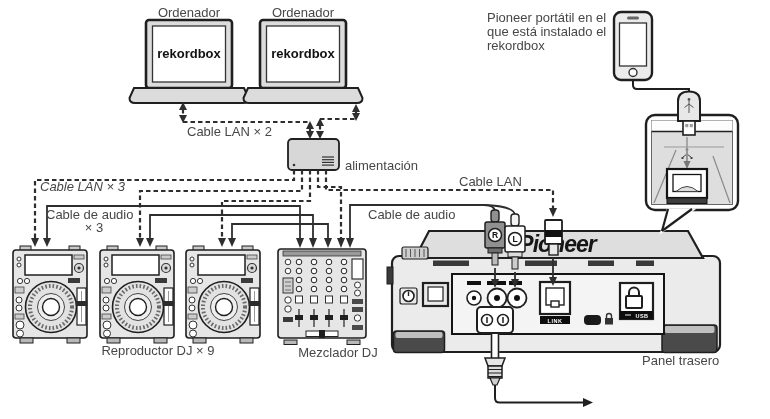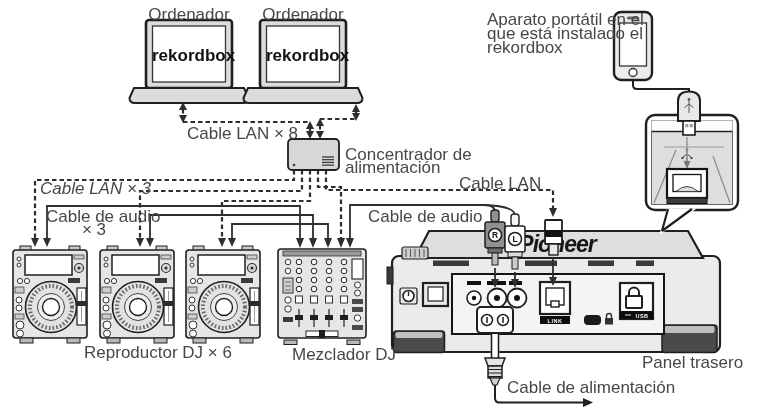--- a/index.html
+++ b/index.html
@@ -1,19 +1,19 @@
 <!DOCTYPE html>
 <html><head>
 <meta charset="utf-8">
 <style>
   html,body{margin:0;padding:0;background:#fff;}
   #stage{position:relative;width:770px;height:419px;background:#fff;overflow:hidden;
          font-family:"Liberation Sans",sans-serif;}
   #art{position:absolute;left:0;top:0;}
-  .lbl{position:absolute;font-size:17px;line-height:1.05;color:#474747;white-space:nowrap;}
+  .lbl{position:absolute;font-size:13px;line-height:1.05;color:#474747;white-space:nowrap;}
   .ctr{text-align:center;}
   .bold{font-weight:bold;color:#111;}
   .svgtxt{font-family:"Liberation Sans",sans-serif;}
 </style>
 </head>
 <body>
 
 <div id="stage">
 
 <svg id="art" width="770" height="419" viewBox="0 0 770 419" xmlns="http://www.w3.org/2000/svg" xmlns:xlink="http://www.w3.org/1999/xlink">
@@ -354,29 +354,27 @@
     <rect x="683" y="121" width="12" height="14" fill="#fff" stroke="#1f1f1f" stroke-width="1.6"></rect>
     <rect x="685.3" y="124" width="3" height="3.2" fill="#9a9a9a"></rect>
     <rect x="689.8" y="124" width="3" height="3.2" fill="#9a9a9a"></rect>
   </g>
 </svg>
 
 <div class="lbl ctr" style="left:143px;top:6px;width:92px;">Ordenador</div>
 <div class="lbl ctr" style="left:257px;top:6px;width:92px;">Ordenador</div>
 <div class="lbl ctr bold" style="left:152px;top:47px;width:74px;">rekordbox</div>
 <div class="lbl ctr bold" style="left:266px;top:47px;width:74px;">rekordbox</div>
-<div class="lbl" style="left:187px;top:125px;">Cable LAN × 8</div>
-<div class="lbl" style="left:345px;top:146px;">Concentrador de</div>
+<div class="lbl" style="left:187px;top:125px;">Cable LAN × 2</div>
 <div class="lbl" style="left:345px;top:159px;">alimentación</div>
-<div class="lbl" style="left:487px;top:11px;">Aparato portátil en el</div>
+<div class="lbl" style="left:487px;top:11px;">Pioneer portátil en el</div>
 <div class="lbl" style="left:487px;top:25px;text-align:right;">que está instalado el</div>
 <div class="lbl" style="left:487px;top:39px;">rekordbox</div>
 <div class="lbl" style="left:40px;top:180px;font-style:italic;">Cable LAN × 3</div>
 <div class="lbl" style="left:46px;top:208px;">Cable de audio</div>
 <div class="lbl ctr" style="left:46px;top:221px;width:96px;">× 3</div>
 <div class="lbl" style="left:459px;top:175px;">Cable LAN</div>
 <div class="lbl" style="left:368px;top:208px;">Cable de audio</div>
-<div class="lbl ctr" style="left:78px;top:344px;width:160px;">Reproductor DJ × 6</div>
+<div class="lbl ctr" style="left:78px;top:344px;width:160px;">Reproductor DJ × 9</div>
 <div class="lbl ctr" style="left:292px;top:346px;width:92px;">Mezclador DJ</div>
 <div class="lbl" style="left:642px;top:354px;">Panel trasero</div>
-<div class="lbl" style="left:507px;top:379px;">Cable de alimentación</div>
 
 </div>
 
 </body></html>

